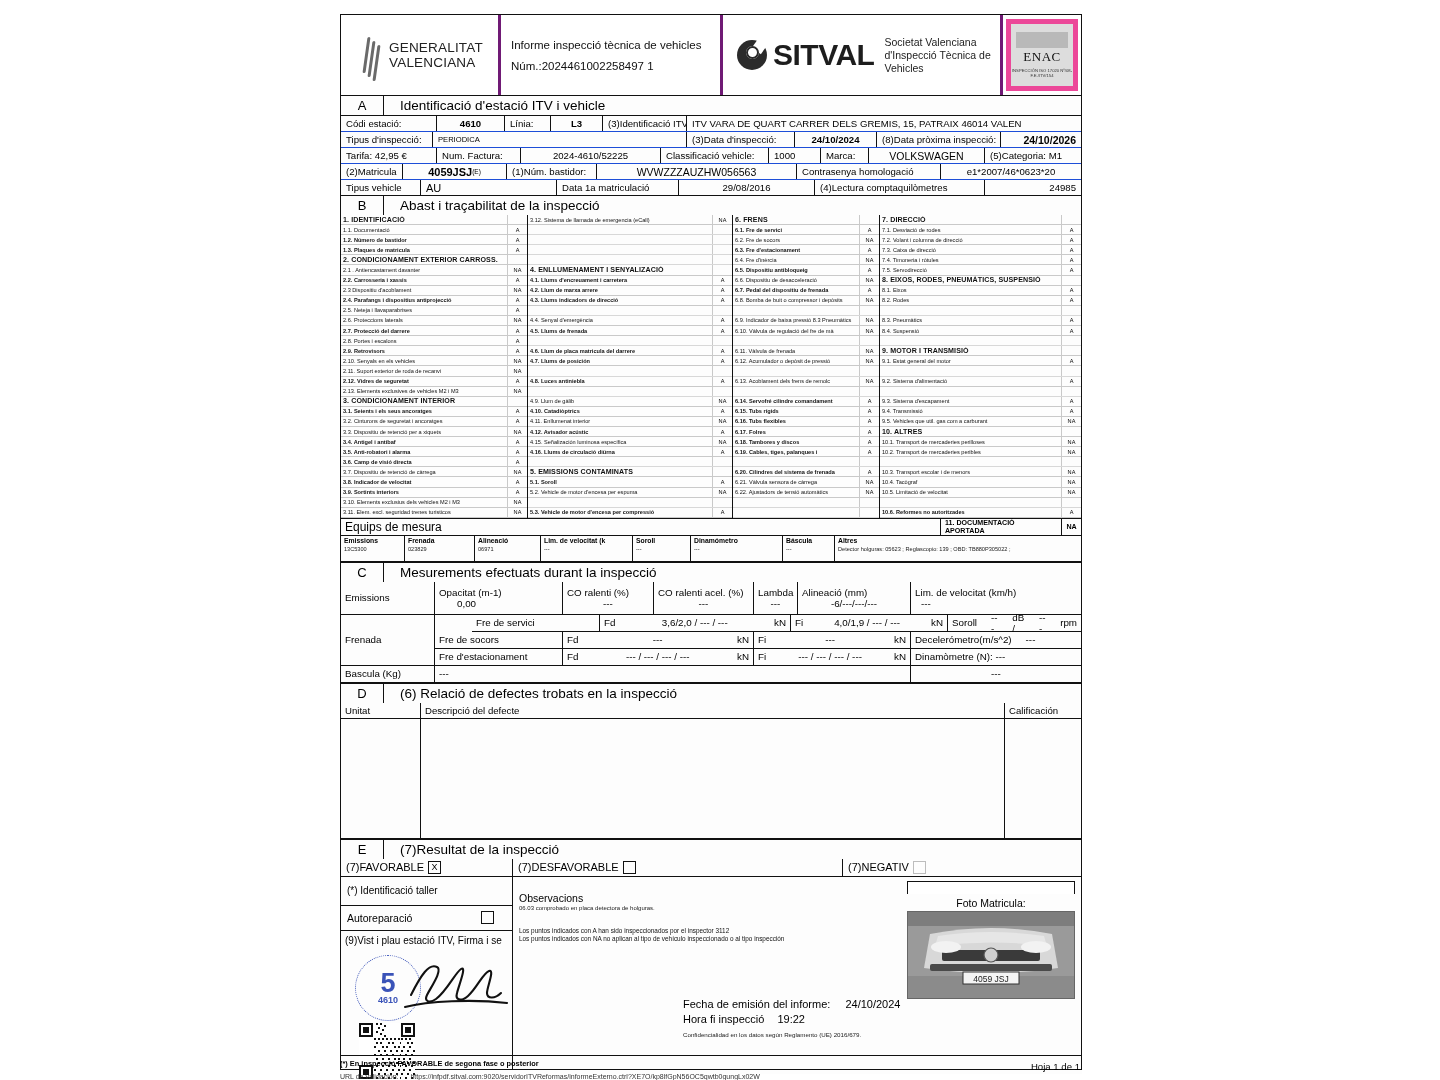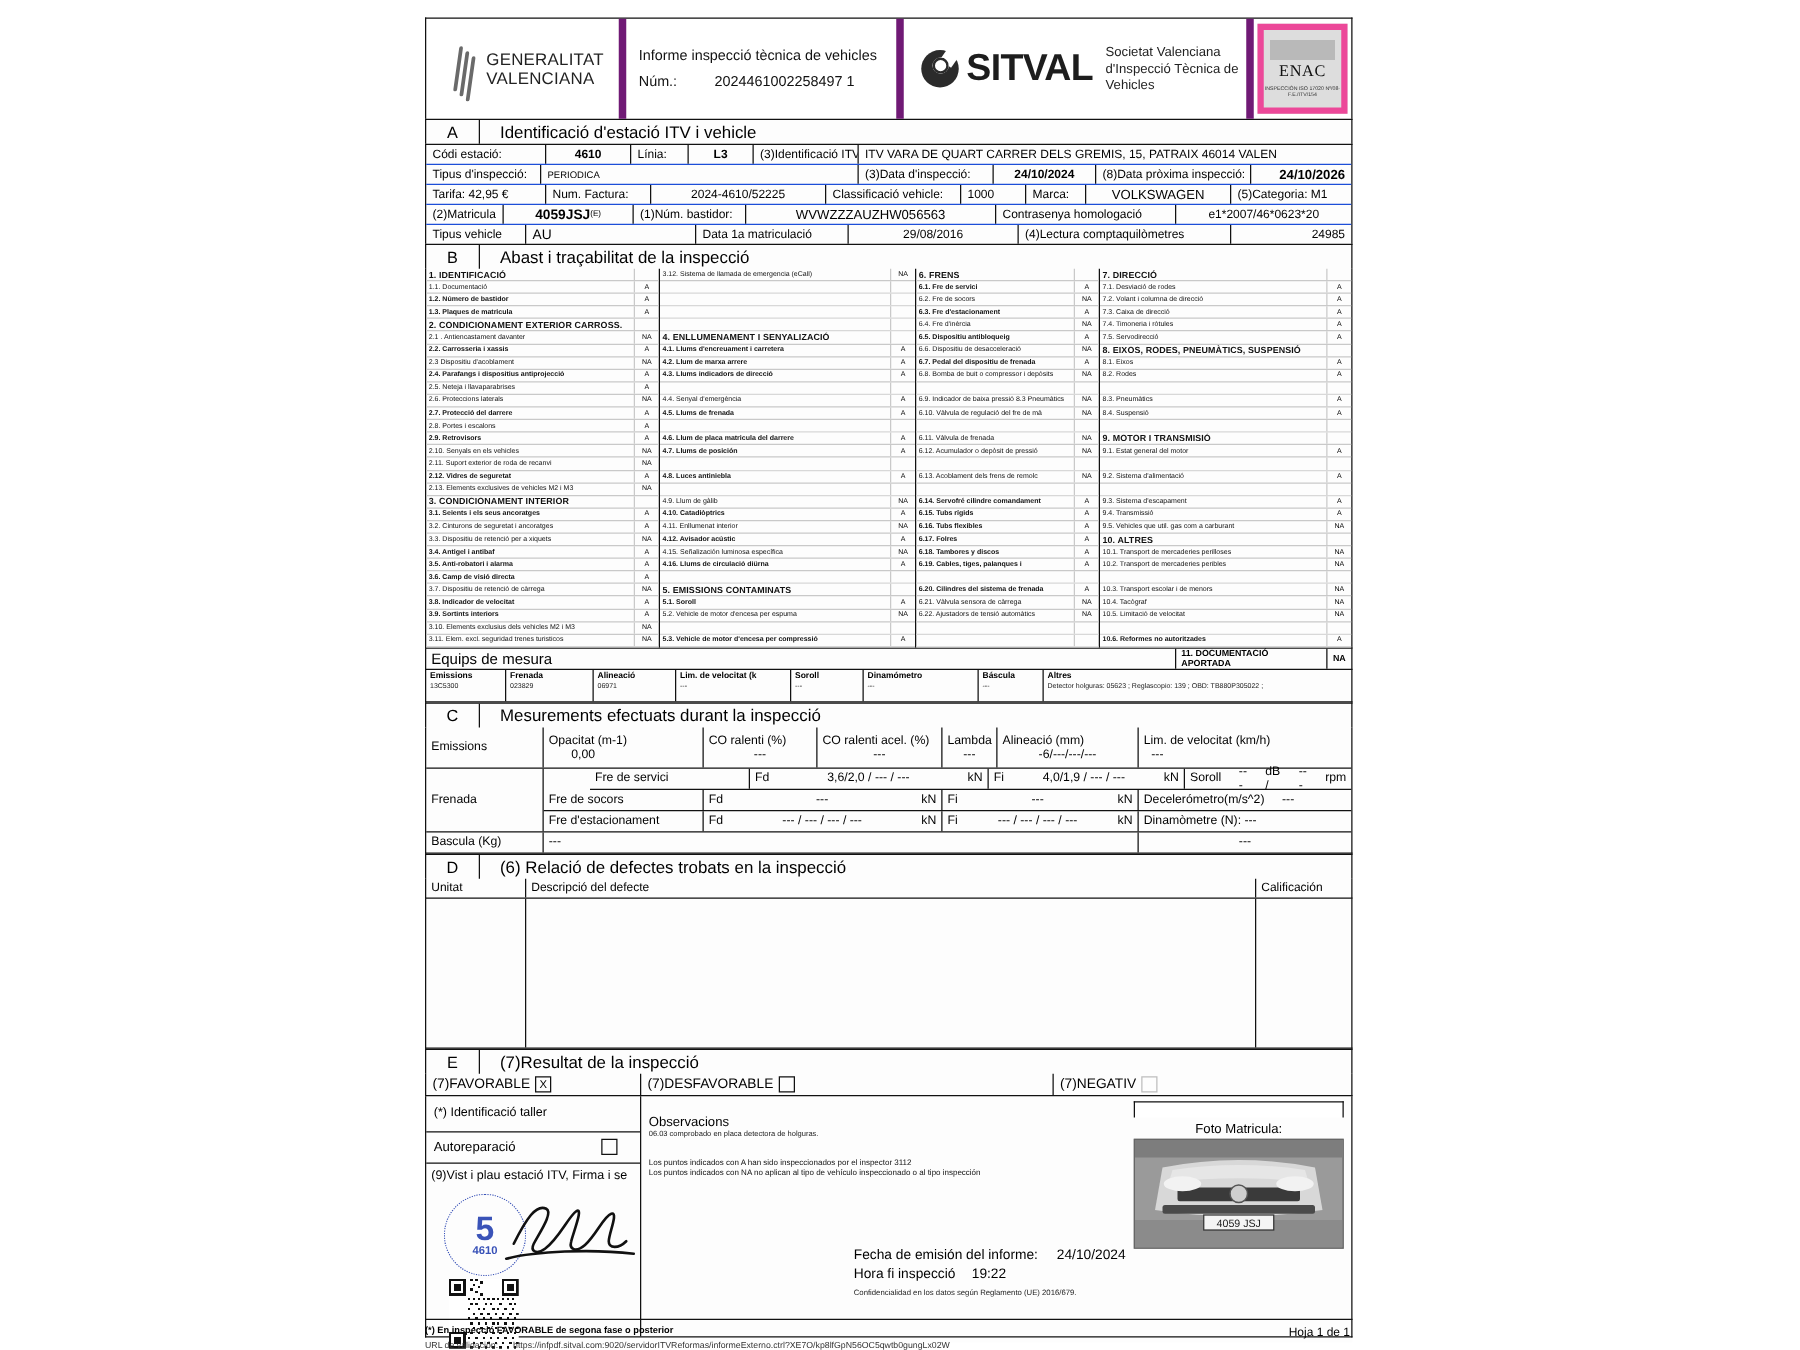--- a/index.html
+++ b/index.html
@@ -2,29 +2,29 @@
 <html><head>
 <meta charset="utf-8">
 <style>
   html,body{margin:0;padding:0;background:#ffffff;}
   body{width:1440px;height:1080px;font-family:"Liberation Sans",sans-serif;color:#000;overflow:hidden;}
   #page{position:relative;width:1440px;height:1080px;background:#fff;}
   .scan{position:absolute;left:340px;top:14px;width:742px;height:1060px;background:#fdfdfd;}
 
   
   .hdr{display:flex;height:80px;border:1px solid #111;border-bottom:none;background:#fff;}
-  .hdr-cell{box-sizing:border-box;border-right:6px solid #701a75;display:flex;align-items:center;}
+  .hdr-cell{box-sizing:border-box;border-right:3px solid #701a75;display:flex;align-items:center;}
   .gv{width:160px;padding-left:24px;gap:7px;}
   .gv-mark{width:17px;height:36px;position:relative;}
   .gv-mark i{position:absolute;left:0;width:3px;height:36px;background:#6a6a6a;display:block;
              border-radius:2px;transform:skewX(-8deg);}
   .gv-txt{font-size:13.5px;line-height:15px;color:#222;letter-spacing:.2px;}
   .inf{width:222px;flex-direction:column;align-items:flex-start;justify-content:center;padding-left:10px;gap:9px;}
   .inf .t1{font-size:11.5px;color:#111;}
-  .inf .t2{font-size:11.5px;color:#111;display:flex;gap:30px;}
+  .inf .t2{font-size:11.5px;color:#111;display:flex;}
   .inf .t2 b{font-weight:400;}
   .sit{flex:1;padding-left:14px;gap:10px;}
   .sit-logo{display:flex;align-items:center;gap:6px;}
   .sit-mark{width:30px;height:30px;border-radius:50%;background:#2b2b2b;position:relative;}
   .sit-mark::after{content:"";position:absolute;left:9px;top:6px;width:13px;height:13px;border-radius:50%;
                    background:#fff;box-shadow:0 0 0 2px #2b2b2b inset;}
   .sit-mark::before{content:"";position:absolute;left:17px;top:1px;width:11px;height:11px;background:#fff;
                     transform:rotate(35deg);}
   .sit-name{font-size:30px;font-weight:bold;letter-spacing:-.5px;color:#1d1d1d;}
   .sit-sub{font-size:10.5px;line-height:13px;color:#222;}

